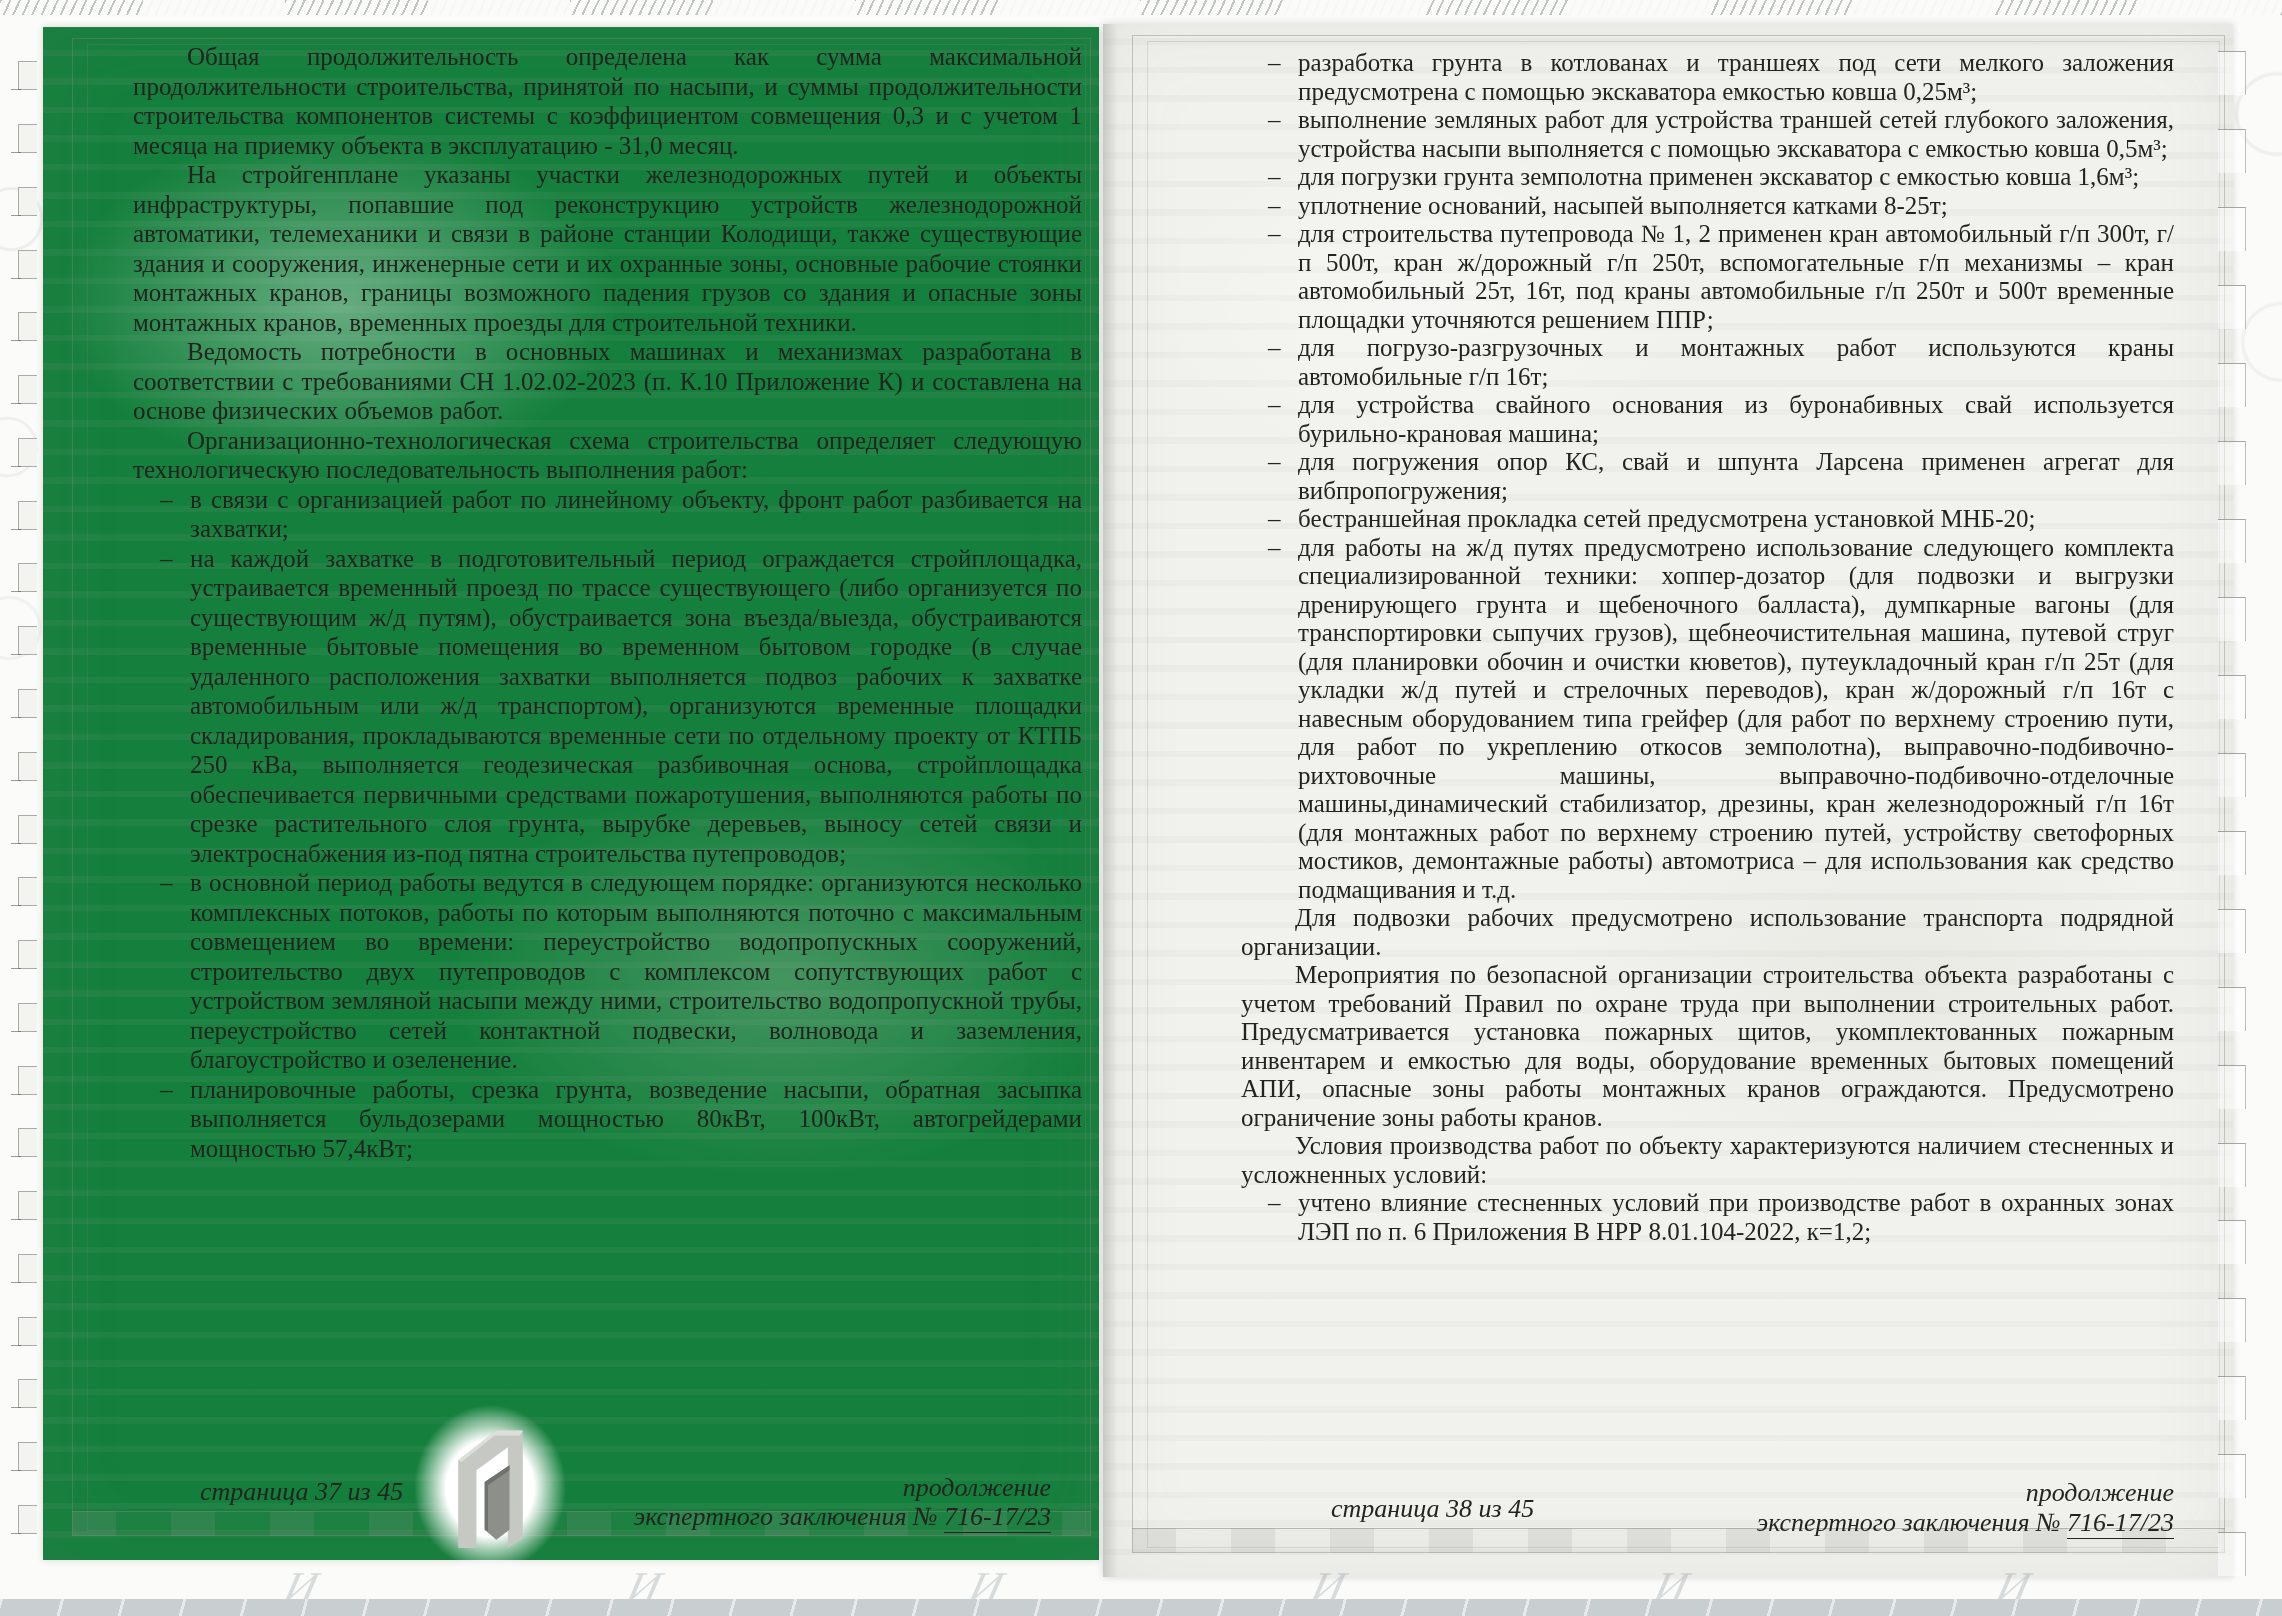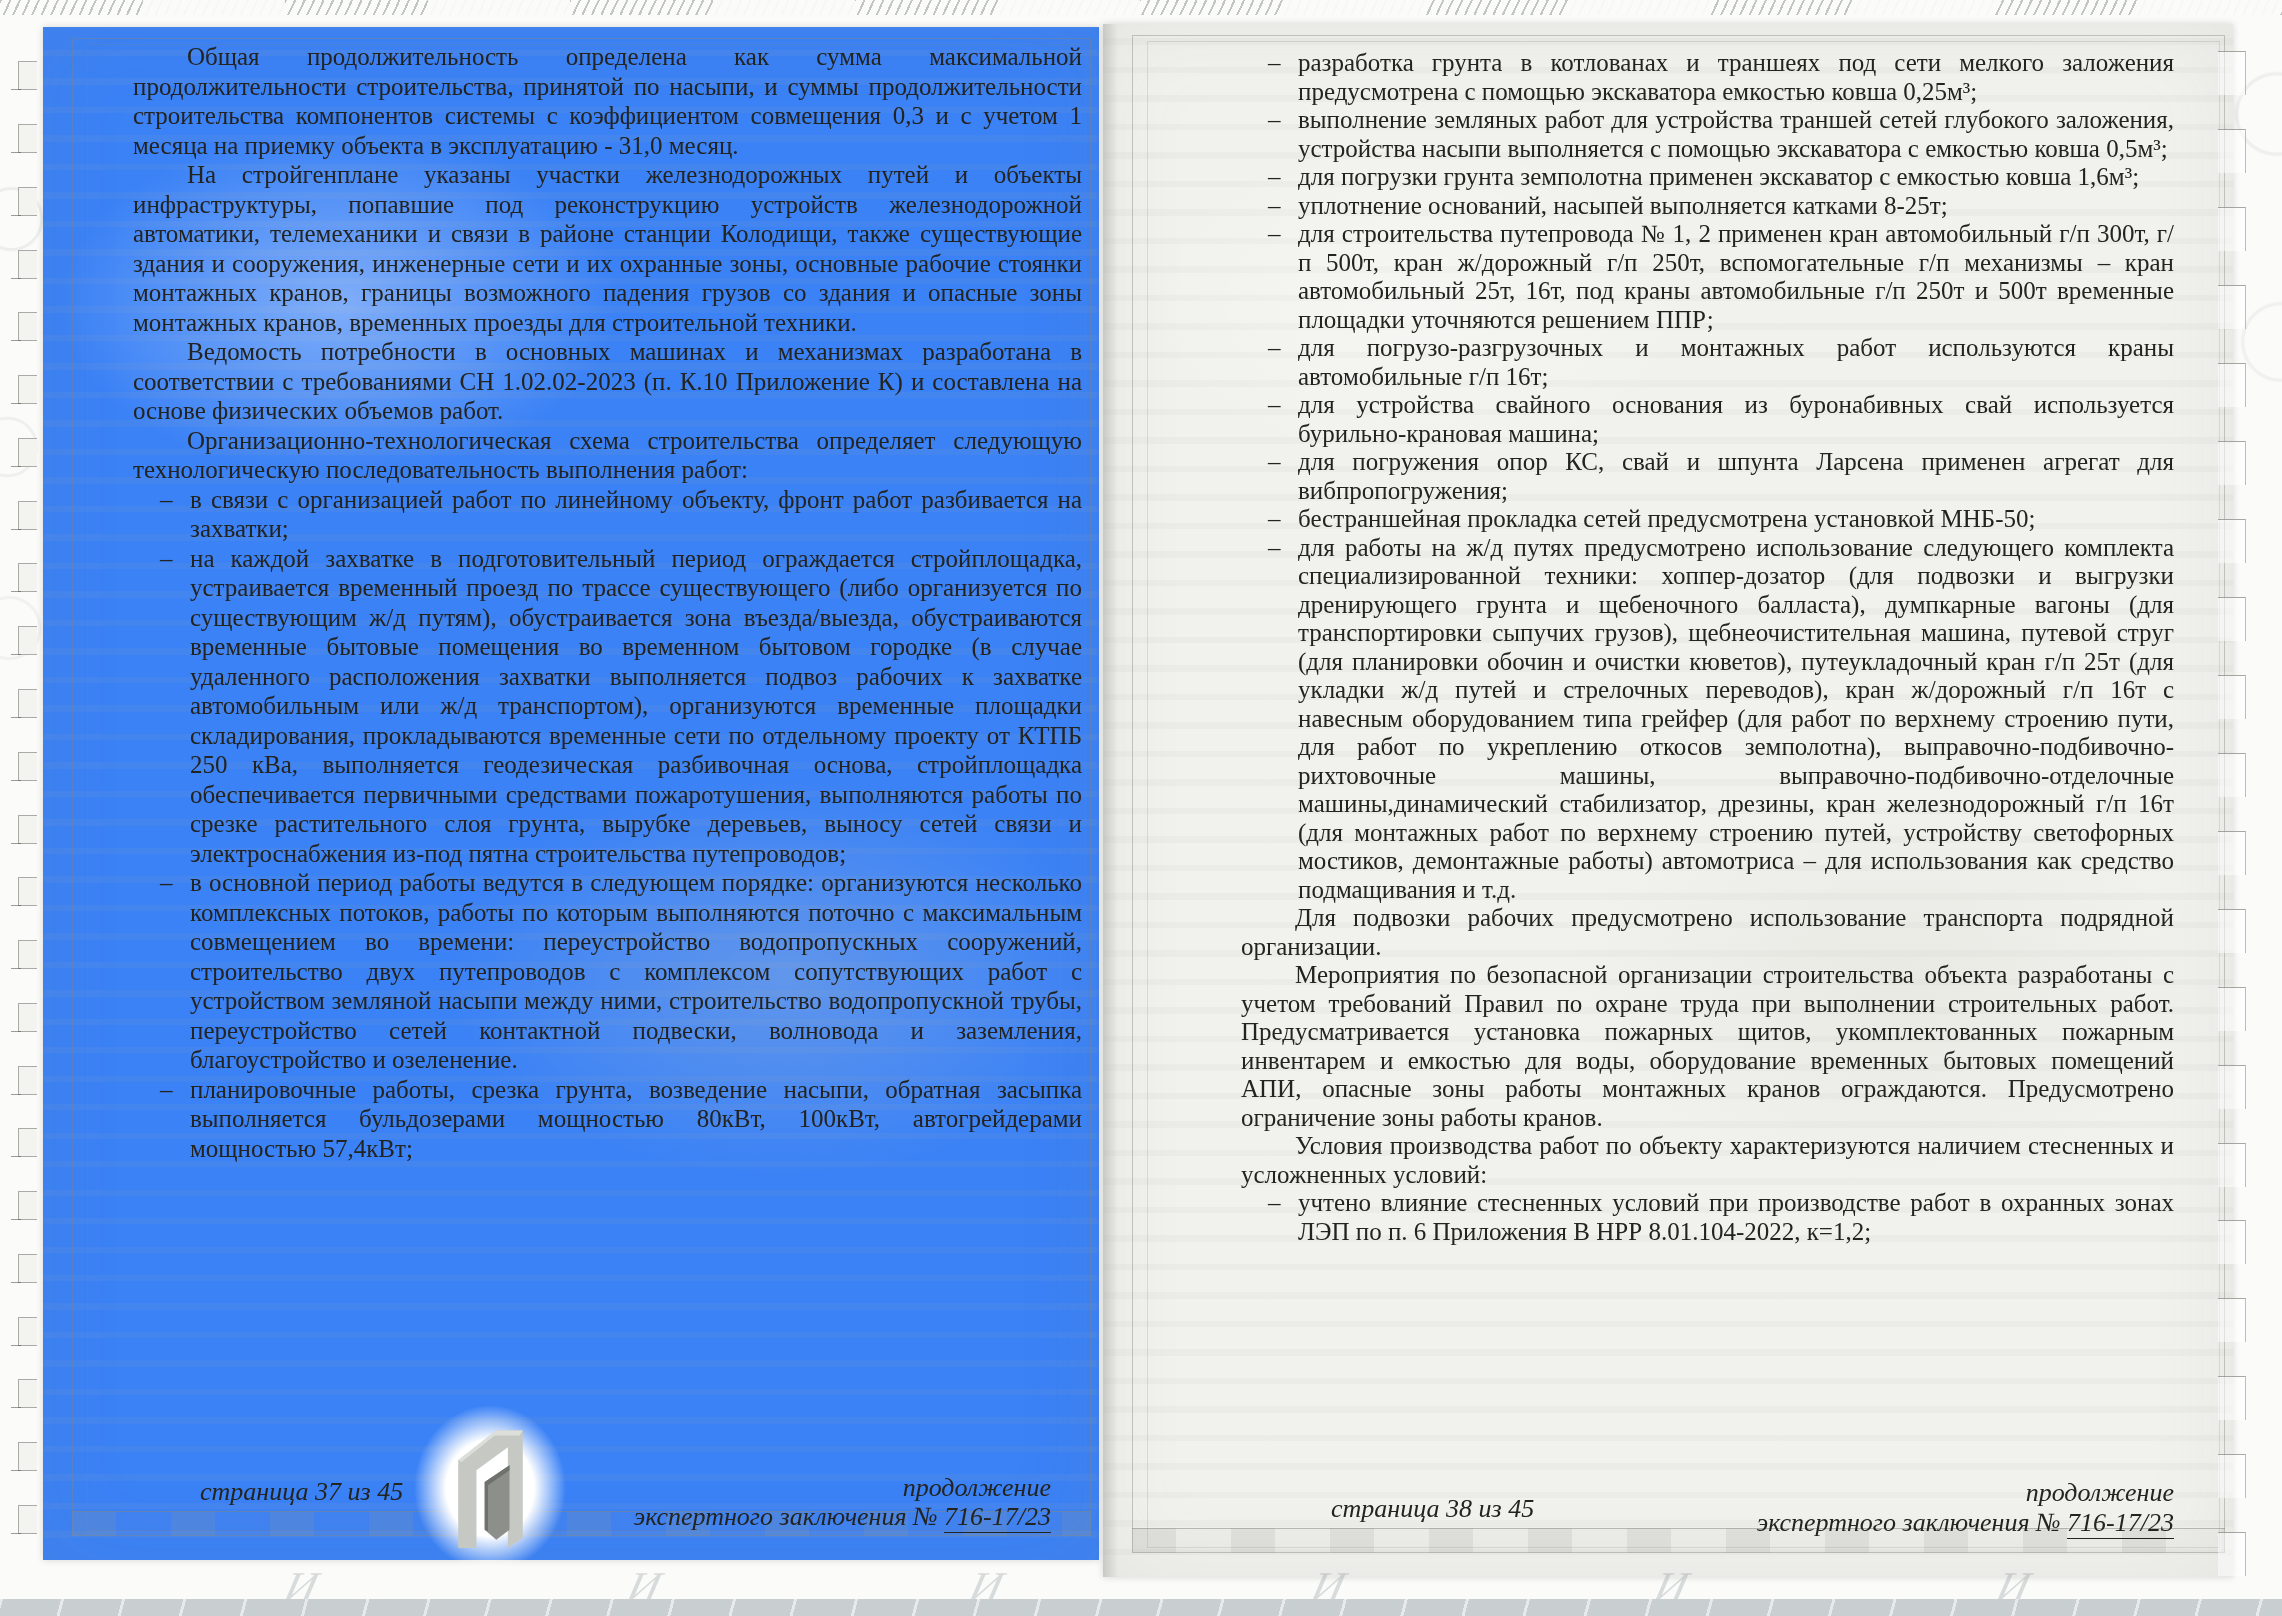--- a/index.html
+++ b/index.html
@@ -19,21 +19,21 @@
       repeating-linear-gradient(90deg, rgba(251,252,250,0) 0 143px, rgba(251,252,250,.92) 143px 285px),
       repeating-linear-gradient(115deg, rgba(125,130,133,.45) 0 1.9px, transparent 1.9px 8.6px);}
   .bottom-band{position:absolute;left:0;right:0;bottom:0;height:18px;
     background-color:#c9ced1;
     background-image:repeating-linear-gradient(105deg, rgba(255,255,255,.55) 0 2.9px, transparent 2.9px 59px);}
   .glyph-row{position:absolute;left:38px;right:0;bottom:3.8px;height:55px;pointer-events:none;
     font-style:italic;font-size:44px;color:rgba(135,143,148,.30);}
   .glyph-row span{position:absolute;bottom:0;transform:skewX(-14deg);}
 
   
-  .page{position:absolute;background:#3b82f6;
+  .page{position:absolute;background:#15803d;
     box-shadow:0 0 6.7px rgba(40,45,40,.18), inset 0 0 86px rgba(120,122,115,.10);}
   .page .mottle{position:absolute;inset:0;pointer-events:none;
     background:
       radial-gradient(ellipse 399px 247px at 28% 18%, rgba(255,255,255,.35), transparent 70%),
       radial-gradient(ellipse 476px 285px at 70% 62%, rgba(210,210,202,.25), transparent 70%),
       repeating-linear-gradient(0deg, transparent 0 22px, rgba(168,170,162,.08) 22px 28.5px);}
   #page37{left:43px;top:27px;width:1056px;height:1533px;}
   #page38{left:1103px;top:24px;width:1130px;height:1553px;background:#f1f1ed;}
   #page38::before{content:"";position:absolute;left:0;top:0;bottom:0;width:15px;
     background:linear-gradient(90deg, rgba(160,162,156,.45), rgba(160,162,156,0));}
@@ -187,21 +187,21 @@
       <div class="bullet">
         <span class="dash">–</span>
         <span>для устройства свайного основания из буронабивных свай используется бурильно-крановая машина;</span>
       </div>
       <div class="bullet">
         <span class="dash">–</span>
         <span>для погружения опор КС, свай и шпунта Ларсена применен агрегат для вибпропогружения;</span>
       </div>
       <div class="bullet">
         <span class="dash">–</span>
-        <span>бестраншейная прокладка сетей предусмотрена установкой МНБ-50;</span>
+        <span>бестраншейная прокладка сетей предусмотрена установкой МНБ-20;</span>
       </div>
       <div class="bullet">
         <span class="dash">–</span>
         <span>для работы на ж/д путях предусмотрено использование следующего комплекта специализированной техники: хоппер-дозатор (для подвозки и выгрузки дренирующего грунта и щебеночного балласта), думпкарные вагоны (для транспортировки сыпучих грузов), щебнеочистительная машина, путевой струг (для планировки обочин и очистки кюветов), путеукладочный кран г/п 25т (для укладки ж/д путей и стрелочных переводов), кран ж/дорожный г/п 16т с навесным оборудованием типа грейфер (для работ по верхнему строению пути, для работ по укреплению откосов земполотна), выправочно-подбивочно-рихтовочные машины, выправочно-подбивочно-отделочные машины,динамический стабилизатор, дрезины, кран железнодорожный г/п 16т (для монтажных работ по верхнему строению путей, устройству светофорных мостиков, демонтажные работы) автомотриса – для использования как средство подмащивания и т.д.</span>
       </div>
       <p class="para">Для подвозки рабочих предусмотрено использование транспорта подрядной организации.</p>
       <p class="para">Мероприятия по безопасной организации строительства объекта разработаны с учетом требований Правил по охране труда при выполнении строительных работ. Предусматривается установка пожарных щитов, укомплектованных пожарным инвентарем и емкостью для воды, оборудование временных бытовых помещений АПИ, опасные зоны работы монтажных кранов ограждаются. Предусмотрено ограничение зоны работы кранов.</p>
       <p class="para">Условия производства работ по объекту характеризуются наличием стесненных и усложненных условий:</p>
       <div class="bullet">
         <span class="dash">–</span>

